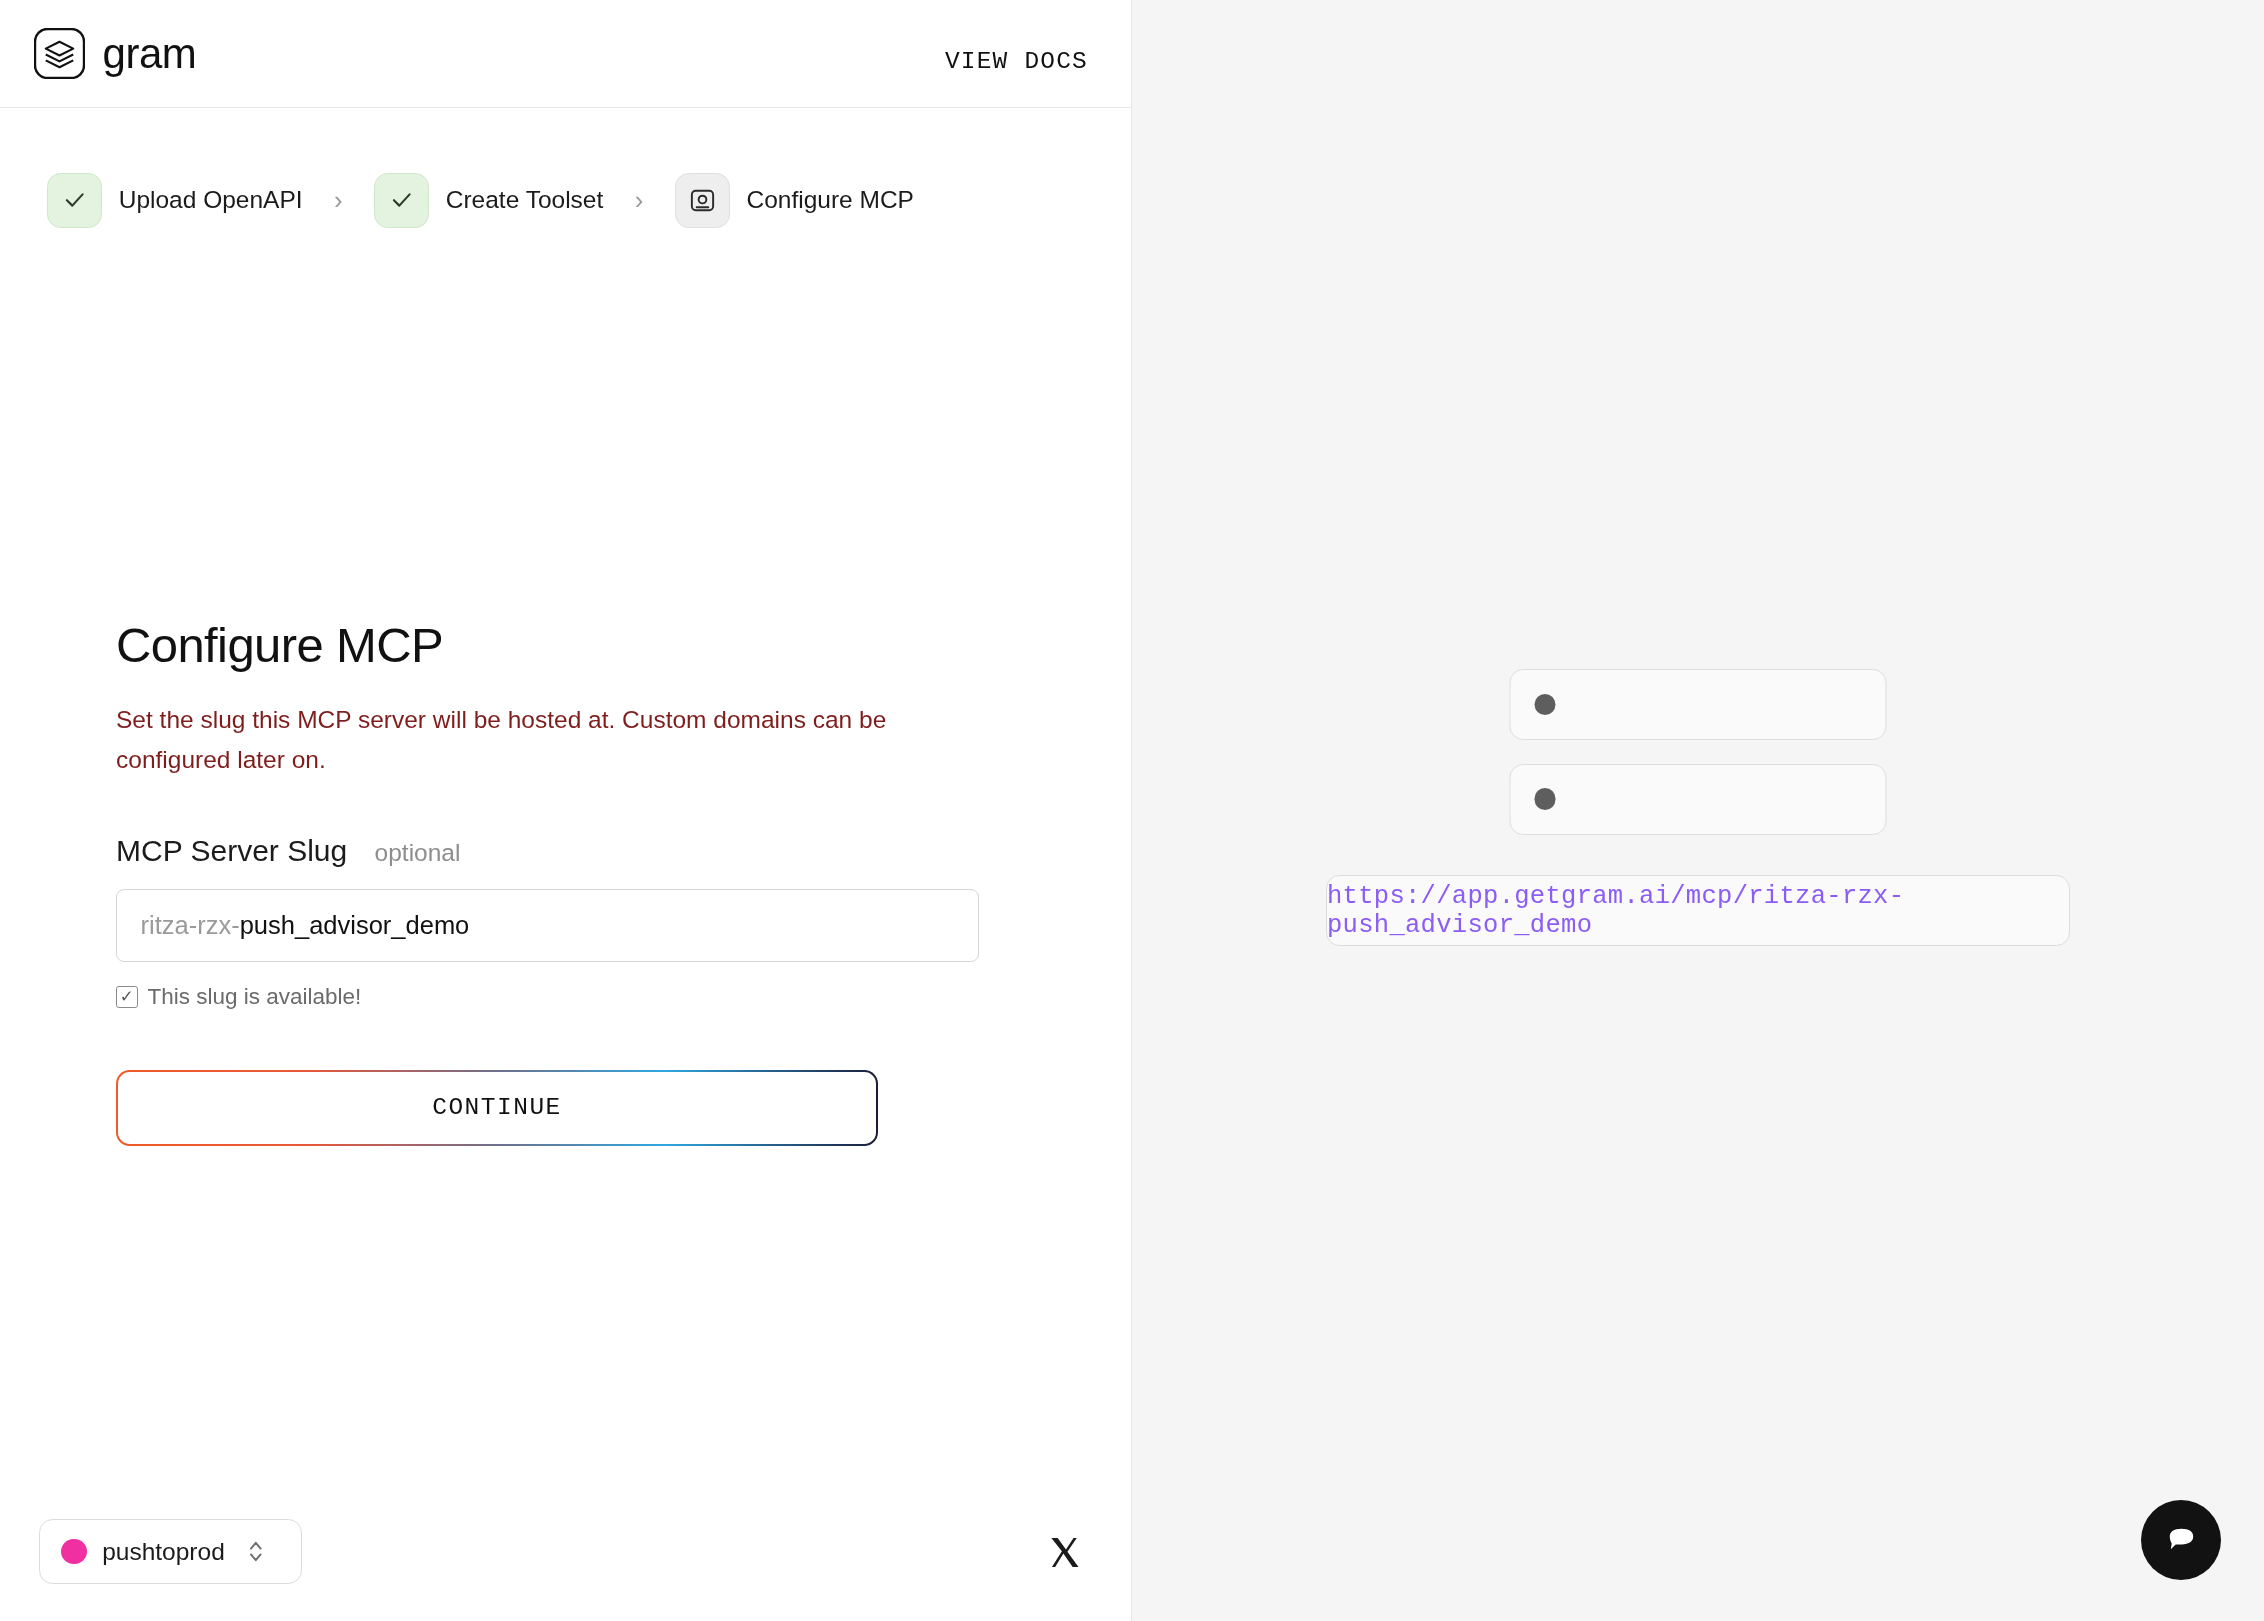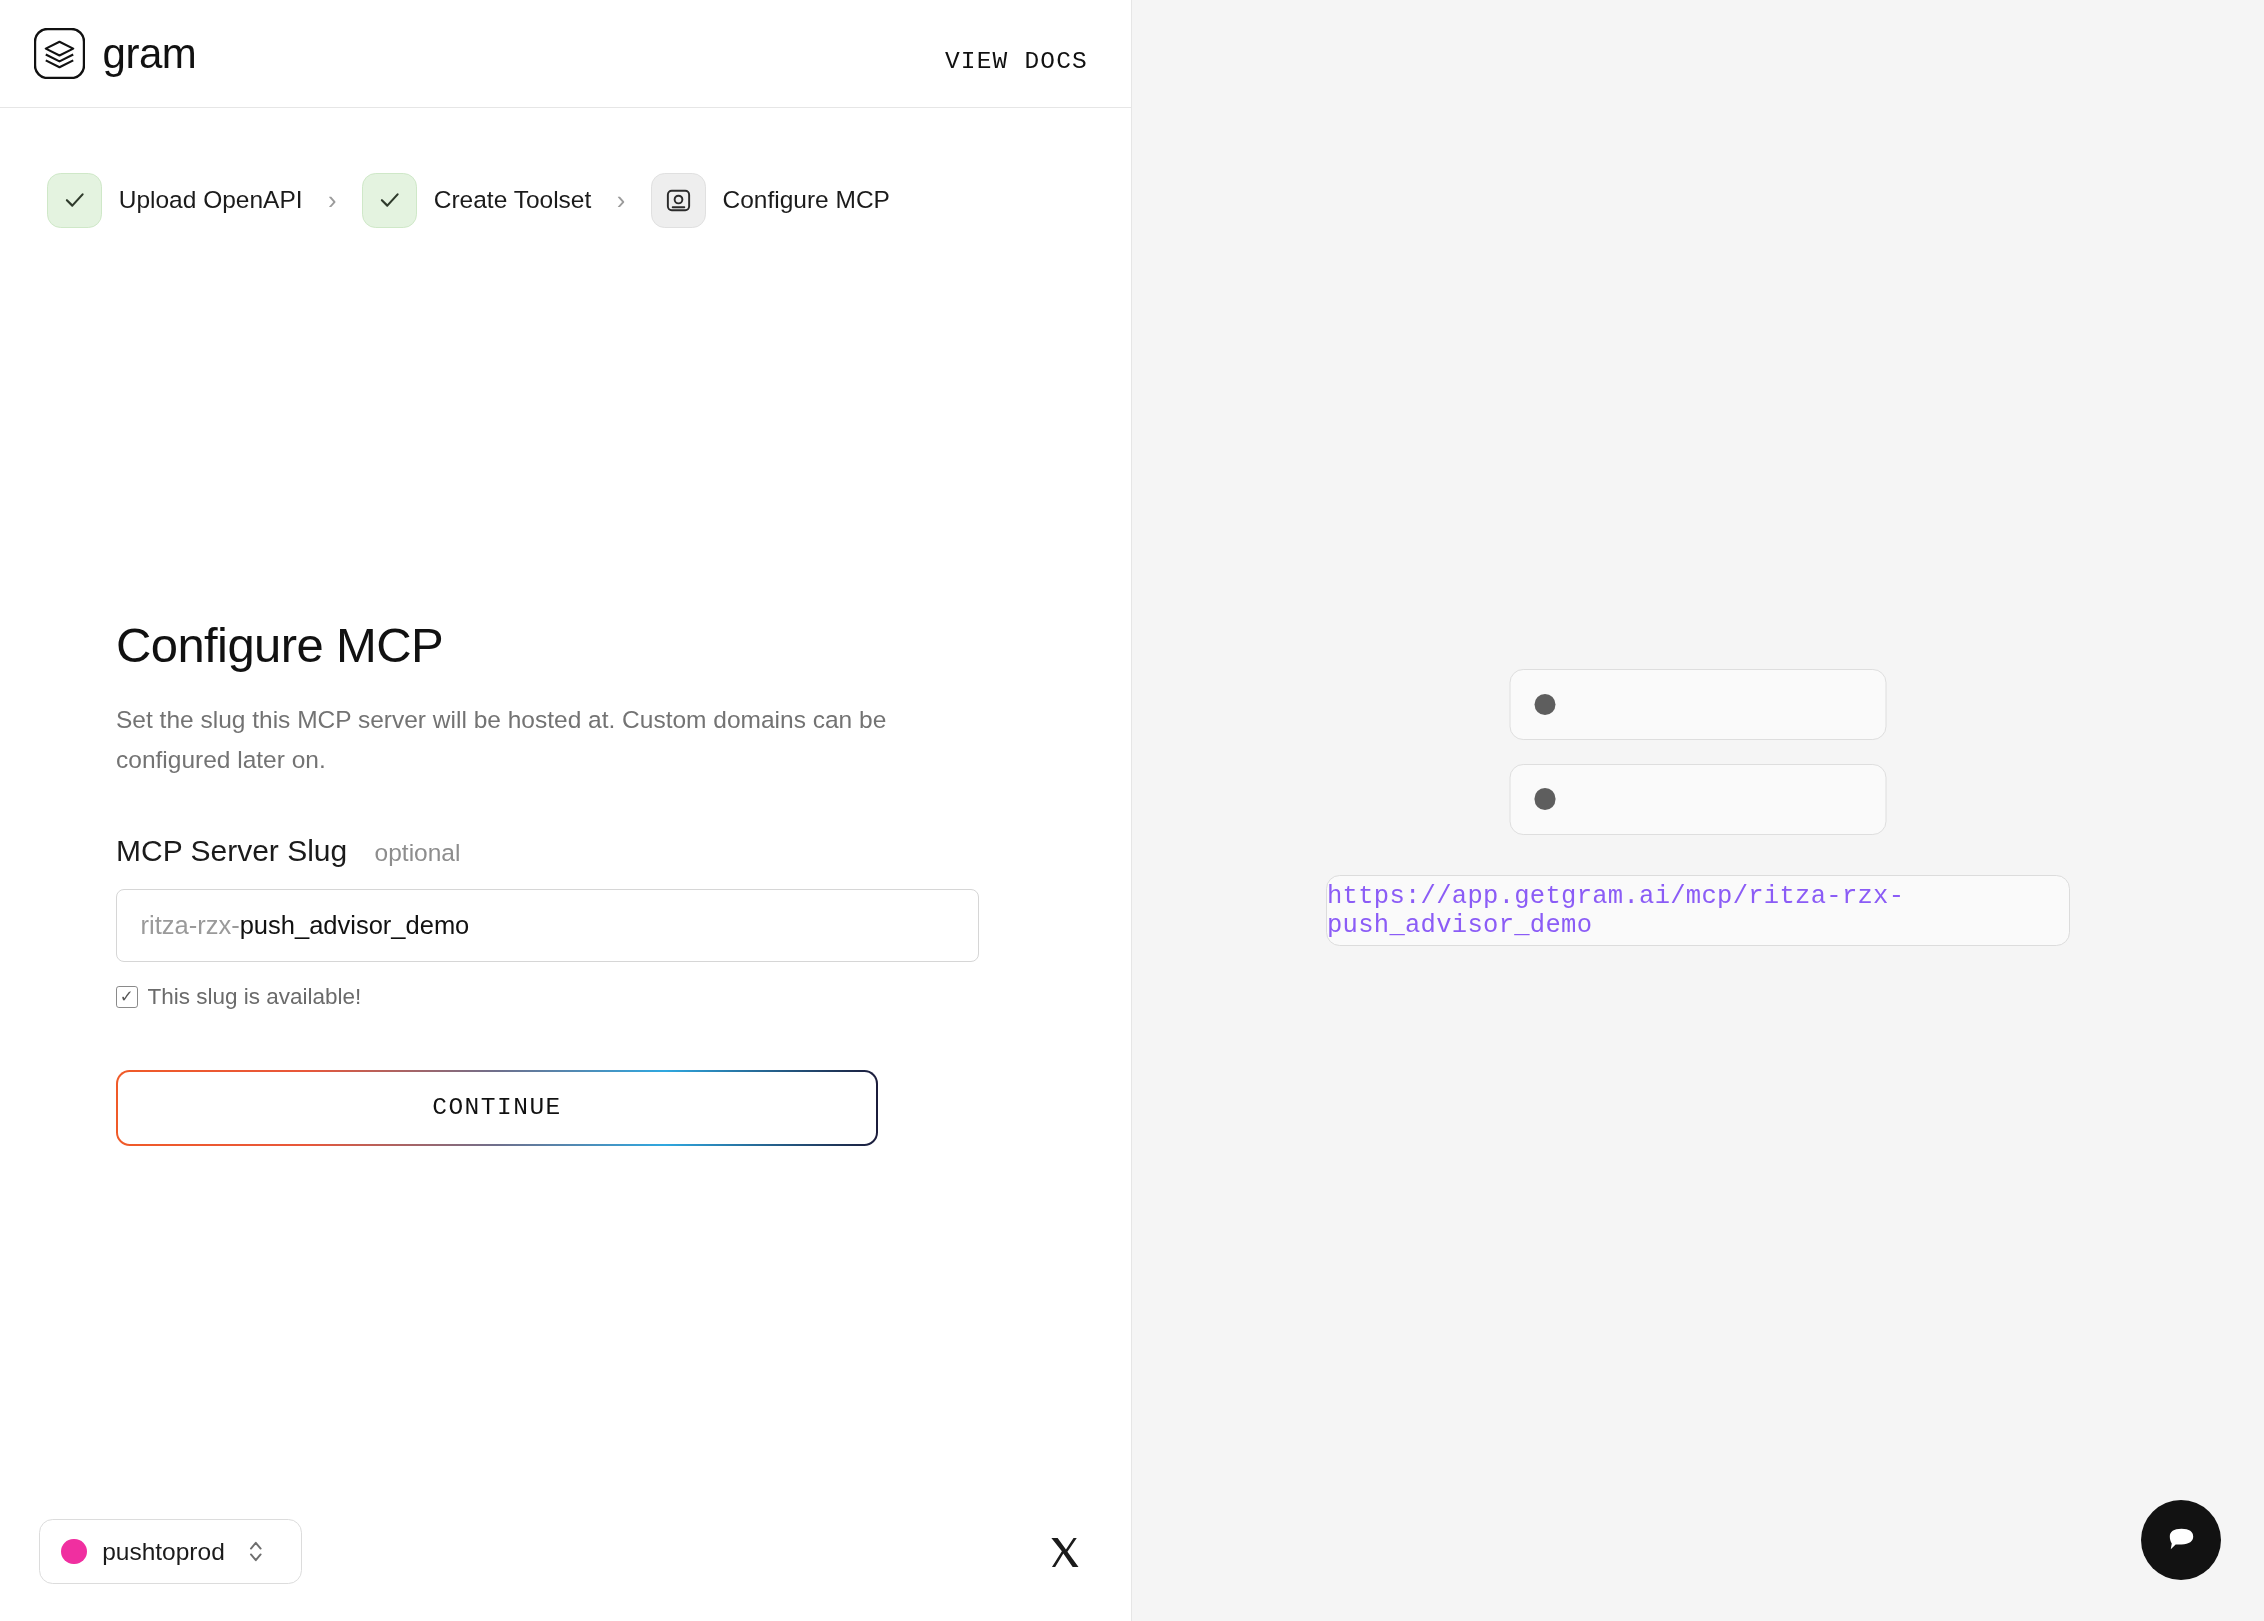--- a/index.html
+++ b/index.html
@@ -62,21 +62,21 @@
     margin-top: 16px;
   }
 
   
   .stepper {
     display: flex;
     align-items: center;
     padding: 0 47px;
     height: 98px;
     margin-top: 43px;
-    gap: 0;
+    gap: 6px;
   }
   .step {
     display: flex;
     align-items: center;
     gap: 16.7px;
   }
   .step-badge {
     width: 55px;
     height: 55px;
     border-radius: 13.7px;
@@ -115,21 +115,21 @@
   .form-title {
     font-size: 49px;
     font-weight: 400;
     letter-spacing: -0.6px;
     margin: 0 0 27.4px 0;
     color: #111;
   }
   .form-desc {
     font-size: 24.5px;
     line-height: 1.6;
-    color: #737373;
+    color: #7f1d1d;
     margin: 0 0 55px 0;
     max-width: 863px;
   }
   .field-label-row {
     display: flex;
     align-items: baseline;
     gap: 27.4px;
     margin-bottom: 21.6px;
   }
   .field-label {

